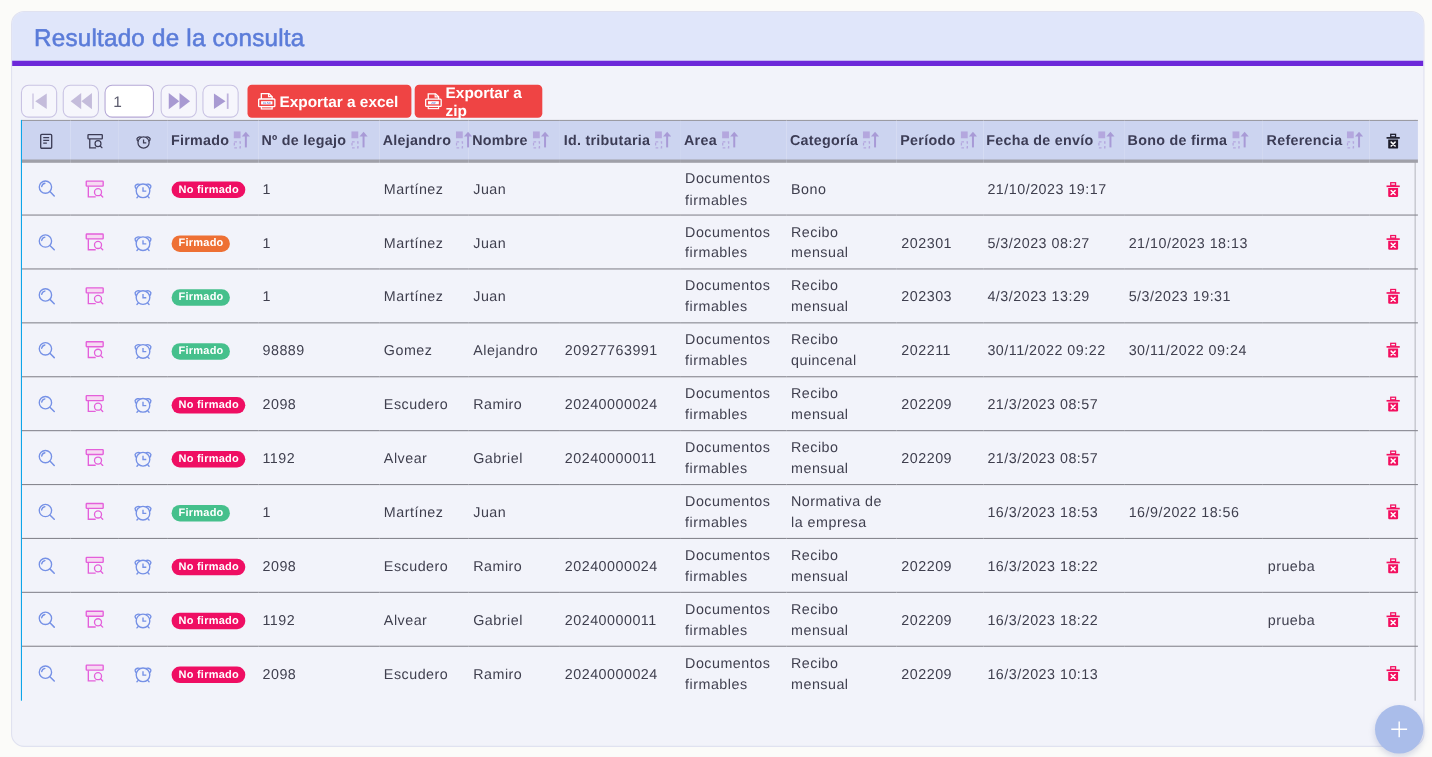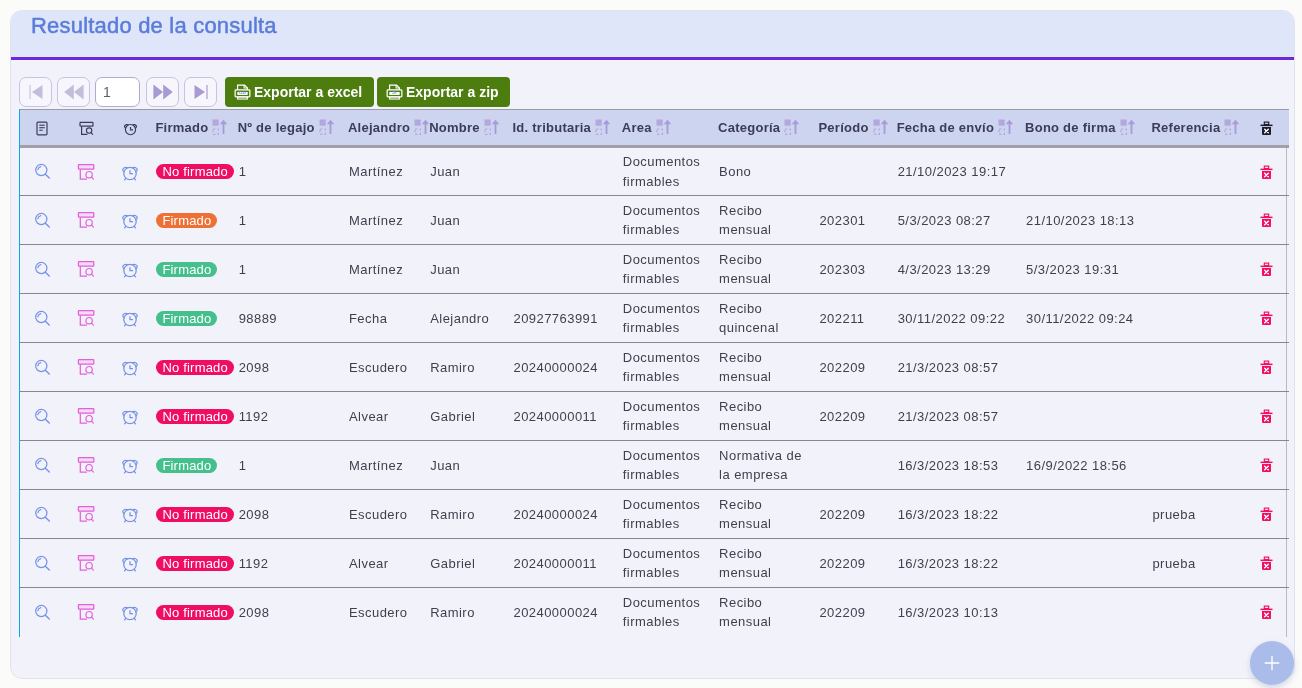--- a/index.html
+++ b/index.html
@@ -1,39 +1,39 @@
 <!DOCTYPE html>
 <html lang="es"><head><meta charset="utf-8">
 <style>
 *{box-sizing:border-box;margin:0;padding:0}
 html,body{width:1302px;height:688px;overflow:hidden;background:#fbfbf9;font-family:"Liberation Sans",sans-serif}
 .panel{position:absolute;left:10px;top:10px;width:1285px;height:669px;background:#f2f3fa;border:1px solid #e0e2f0;border-radius:12px}
-.phead{height:49px;background:#e0e6fa;border-bottom:3px solid #6d28d9;border-radius:11px 11px 0 0;display:flex;align-items:flex-start;padding-left:20px}
+.phead{height:49px;background:#e0e6fa;border-bottom:5px solid #6d28d9;border-radius:11px 11px 0 0;display:flex;align-items:center;padding-left:20px}
 .ptitle{position:relative;top:2px;color:#5b7cd9;font-size:22px;font-weight:400;-webkit-text-stroke:0.5px #5b7cd9;letter-spacing:0.2px}
 .toolbar{display:flex;align-items:center;margin:17px 0 0 8px;height:30px}
 .pg{width:33px;height:30px;border:1px solid #c9c3e3;background:#f6f6fc;border-radius:7px;display:flex;align-items:center;justify-content:center;margin-right:5px}
 .pg svg{display:block}
 .pginput{width:45px;height:30px;border:1px solid #b5a8d6;background:#fff;border-radius:7px;margin-right:6px;font-size:14px;color:#5c5c6e;padding-left:7px;display:flex;align-items:center}
-.btn{height:30px;background:#4d7c0f;border-radius:4px;color:#fff;display:flex;align-items:center;font-size:14px;font-weight:700;margin-left:3px;padding:0 0 0 8px}
+.btn{height:30px;background:#ef4444;border-radius:4px;color:#fff;display:flex;align-items:center;font-size:14px;font-weight:700;margin-left:3px;padding:0 0 0 8px}
 .btn.b1{width:149px}
-.btn.b2{width:133px}
+.btn.b2{width:116px}
 .btn svg{margin-right:2px}
 .info{color:#8193d2;font-size:13px;line-height:15px;margin:4px 0 0 5px}
 .twrap{margin:2px 7px 0 8px}
 table{border-collapse:collapse;table-layout:fixed;width:1269px}
 col.ci{width:44px}
 thead th{background:#ccd4f0;border-top:1px solid #9b9ba3;border-bottom:3px solid #a0a0a8;height:37px;font-size:13px;letter-spacing:0.25px;color:#3c3c55;font-weight:700;text-align:left;padding-left:3px;white-space:nowrap}
 thead th .hl{vertical-align:middle;margin-right:4px}
 thead th svg{vertical-align:middle}
 th.c,td.c{text-align:center;padding-left:0}
 tbody td{height:49px;border-bottom:1px solid #87878f;font-size:13px;letter-spacing:0.45px;color:#3f3f4e;padding-left:4px;vertical-align:middle}
 tr.lastrow td{border-bottom:none}
 .two{line-height:19.5px}
 .tbl-border{border-left:1px solid #0ea5e9;border-right:1px solid #b9b9c1}
-.badge{display:inline-block;height:15px;line-height:15px;border-radius:8px;padding:0 6px;color:#fff;font-size:13px;font-weight:400;letter-spacing:0.2px}
+.badge{display:inline-block;height:15px;line-height:15px;border-radius:8px;padding:0 6px;color:#fff;font-size:10px;font-weight:700;letter-spacing:0.2px}
 .bno{background:#ef0e63}
 .bor{background:#ee7034}
 .bgr{background:#45c08c}
 .fab{position:absolute;left:1250px;top:641px;width:44px;height:44px;border-radius:50%;background:#aabdea;display:flex;align-items:center;justify-content:center;box-shadow:0 3px 6px rgba(120,130,180,0.3)}
 td svg{display:inline-block;vertical-align:middle}
 .ric{opacity:0.82}
 .ric svg{display:inline-block;vertical-align:middle}
 </style></head>
 <body>
 <div class="panel">
@@ -337,21 +337,21 @@
               <td class="c"><span class="ric"><svg width="18" height="18" viewBox="0 0 18 18">
                     <circle cx="9" cy="10.5" r="6.2" fill="none" stroke="#5b7ce2" stroke-width="1.25"></circle>
                     <path d="M6.6 4.8 A3.5 3.5 0 0 0 1.8 6.2 A3.5 3.5 0 0 0 3.4 9.2" fill="none" stroke="#5b7ce2" stroke-width="1.25"></path>
                     <path d="M11.4 4.8 A3.5 3.5 0 0 1 16.2 6.2 A3.5 3.5 0 0 1 14.6 9.2" fill="none" stroke="#5b7ce2" stroke-width="1.25"></path>
                     <path d="M9 7.3 L9 10.7 L12 10.7" fill="none" stroke="#5b7ce2" stroke-width="1.25"></path>
                     <line x1="4.7" y1="15.5" x2="3.5" y2="16.8" stroke="#5b7ce2" stroke-width="1.25" stroke-linecap="round"></line>
                     <line x1="13.3" y1="15.5" x2="14.5" y2="16.8" stroke="#5b7ce2" stroke-width="1.25" stroke-linecap="round"></line>
                   </svg></span></td>
 <td><span class="badge bgr">Firmado</span></td>
 <td>98889</td>
-              <td>Fecha</td>
+              <td>Gomez</td>
               <td>Alejandro</td>
               <td>20927763991</td>
 <td>
                 <div class="two">Documentos<br>firmables</div>
               </td>
               <td>
                 <div class="two">Recibo<br>quincenal</div>
               </td>
               <td>202211</td>
               <td>30/11/2022 09:22</td>

